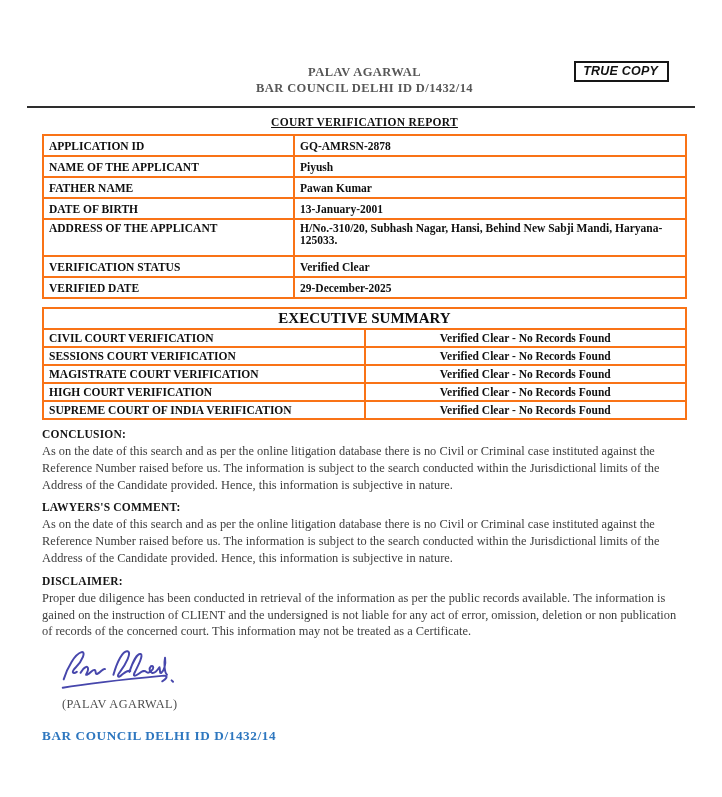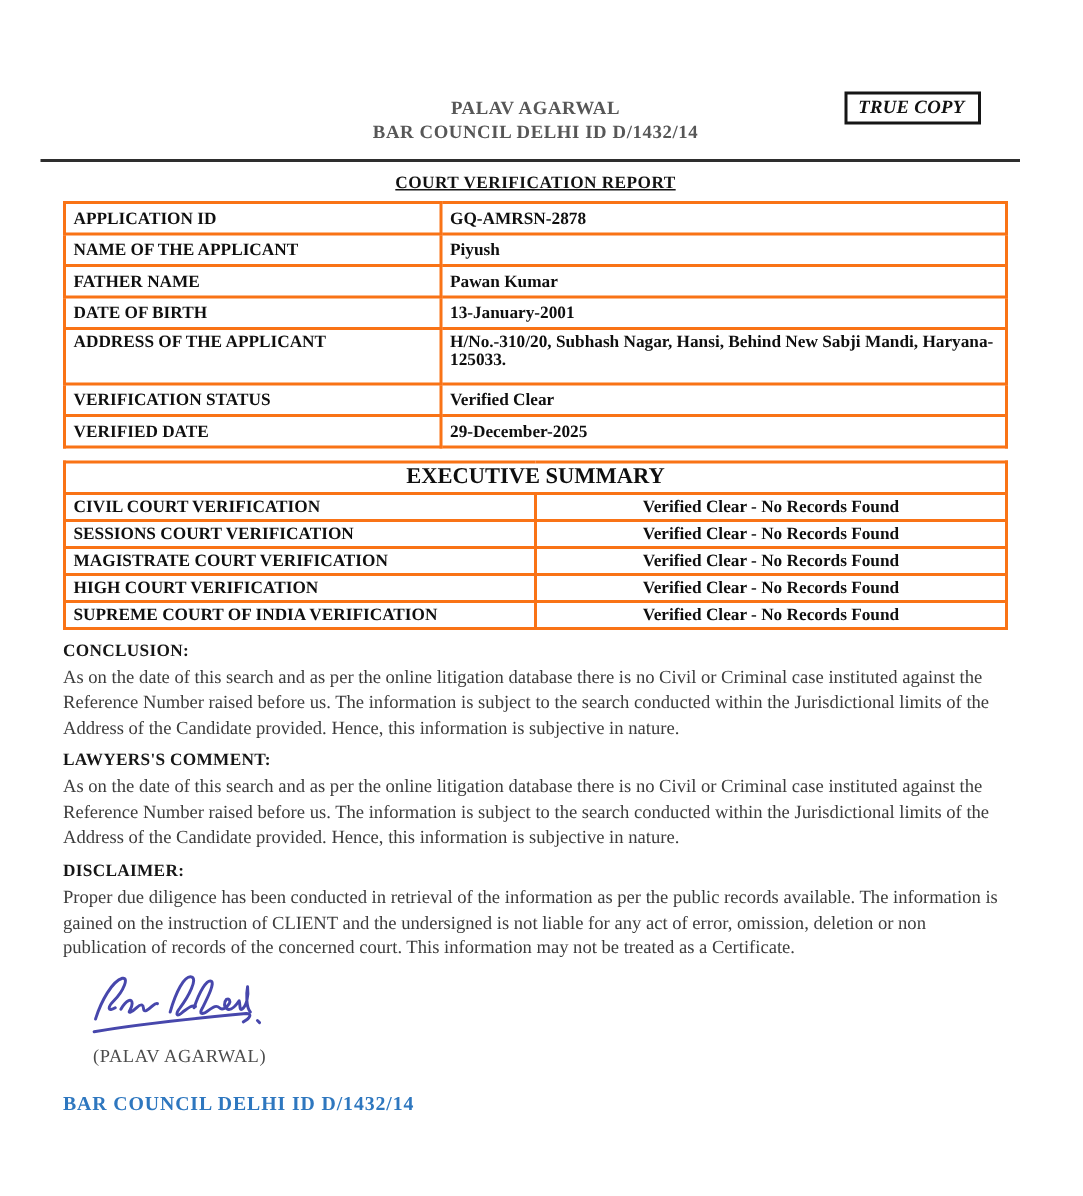--- a/index.html
+++ b/index.html
@@ -3,41 +3,41 @@
 <meta charset="utf-8">
 <style>
   html, body { margin: 0; padding: 0; background: #ffffff; }
   .page {
     position: relative;
     width: 722px;
     height: 797px;
     box-sizing: border-box;
     background: #ffffff;
     font-family: "Liberation Serif", serif;
-    padding: 0 50px 0 42px;
+    padding: 0 35px 0 42px;
     overflow: hidden;
   }
 
   
   .letterhead { position: relative; padding-top: 64px; }
   .lh-center {
     text-align: center;
     font-weight: bold;
     font-size: 12.5px;
     line-height: 16px;
     color: #575757;
     letter-spacing: 0.4px;
   }
   .true-copy {
     position: absolute;
     top: 61px;
     right: 18px;
     border: 2px solid #161616;
     padding: 1px 9px 2px 7px;
-    font-family: Liberation Serif, serif;
+    font-family: Liberation Sans, sans-serif;
     font-style: italic;
     font-weight: bold;
     font-size: 12.5px;
     color: #111111;
     letter-spacing: 0.2px;
     background: #ffffff;
   }
 
   .rule {
     border: none;

